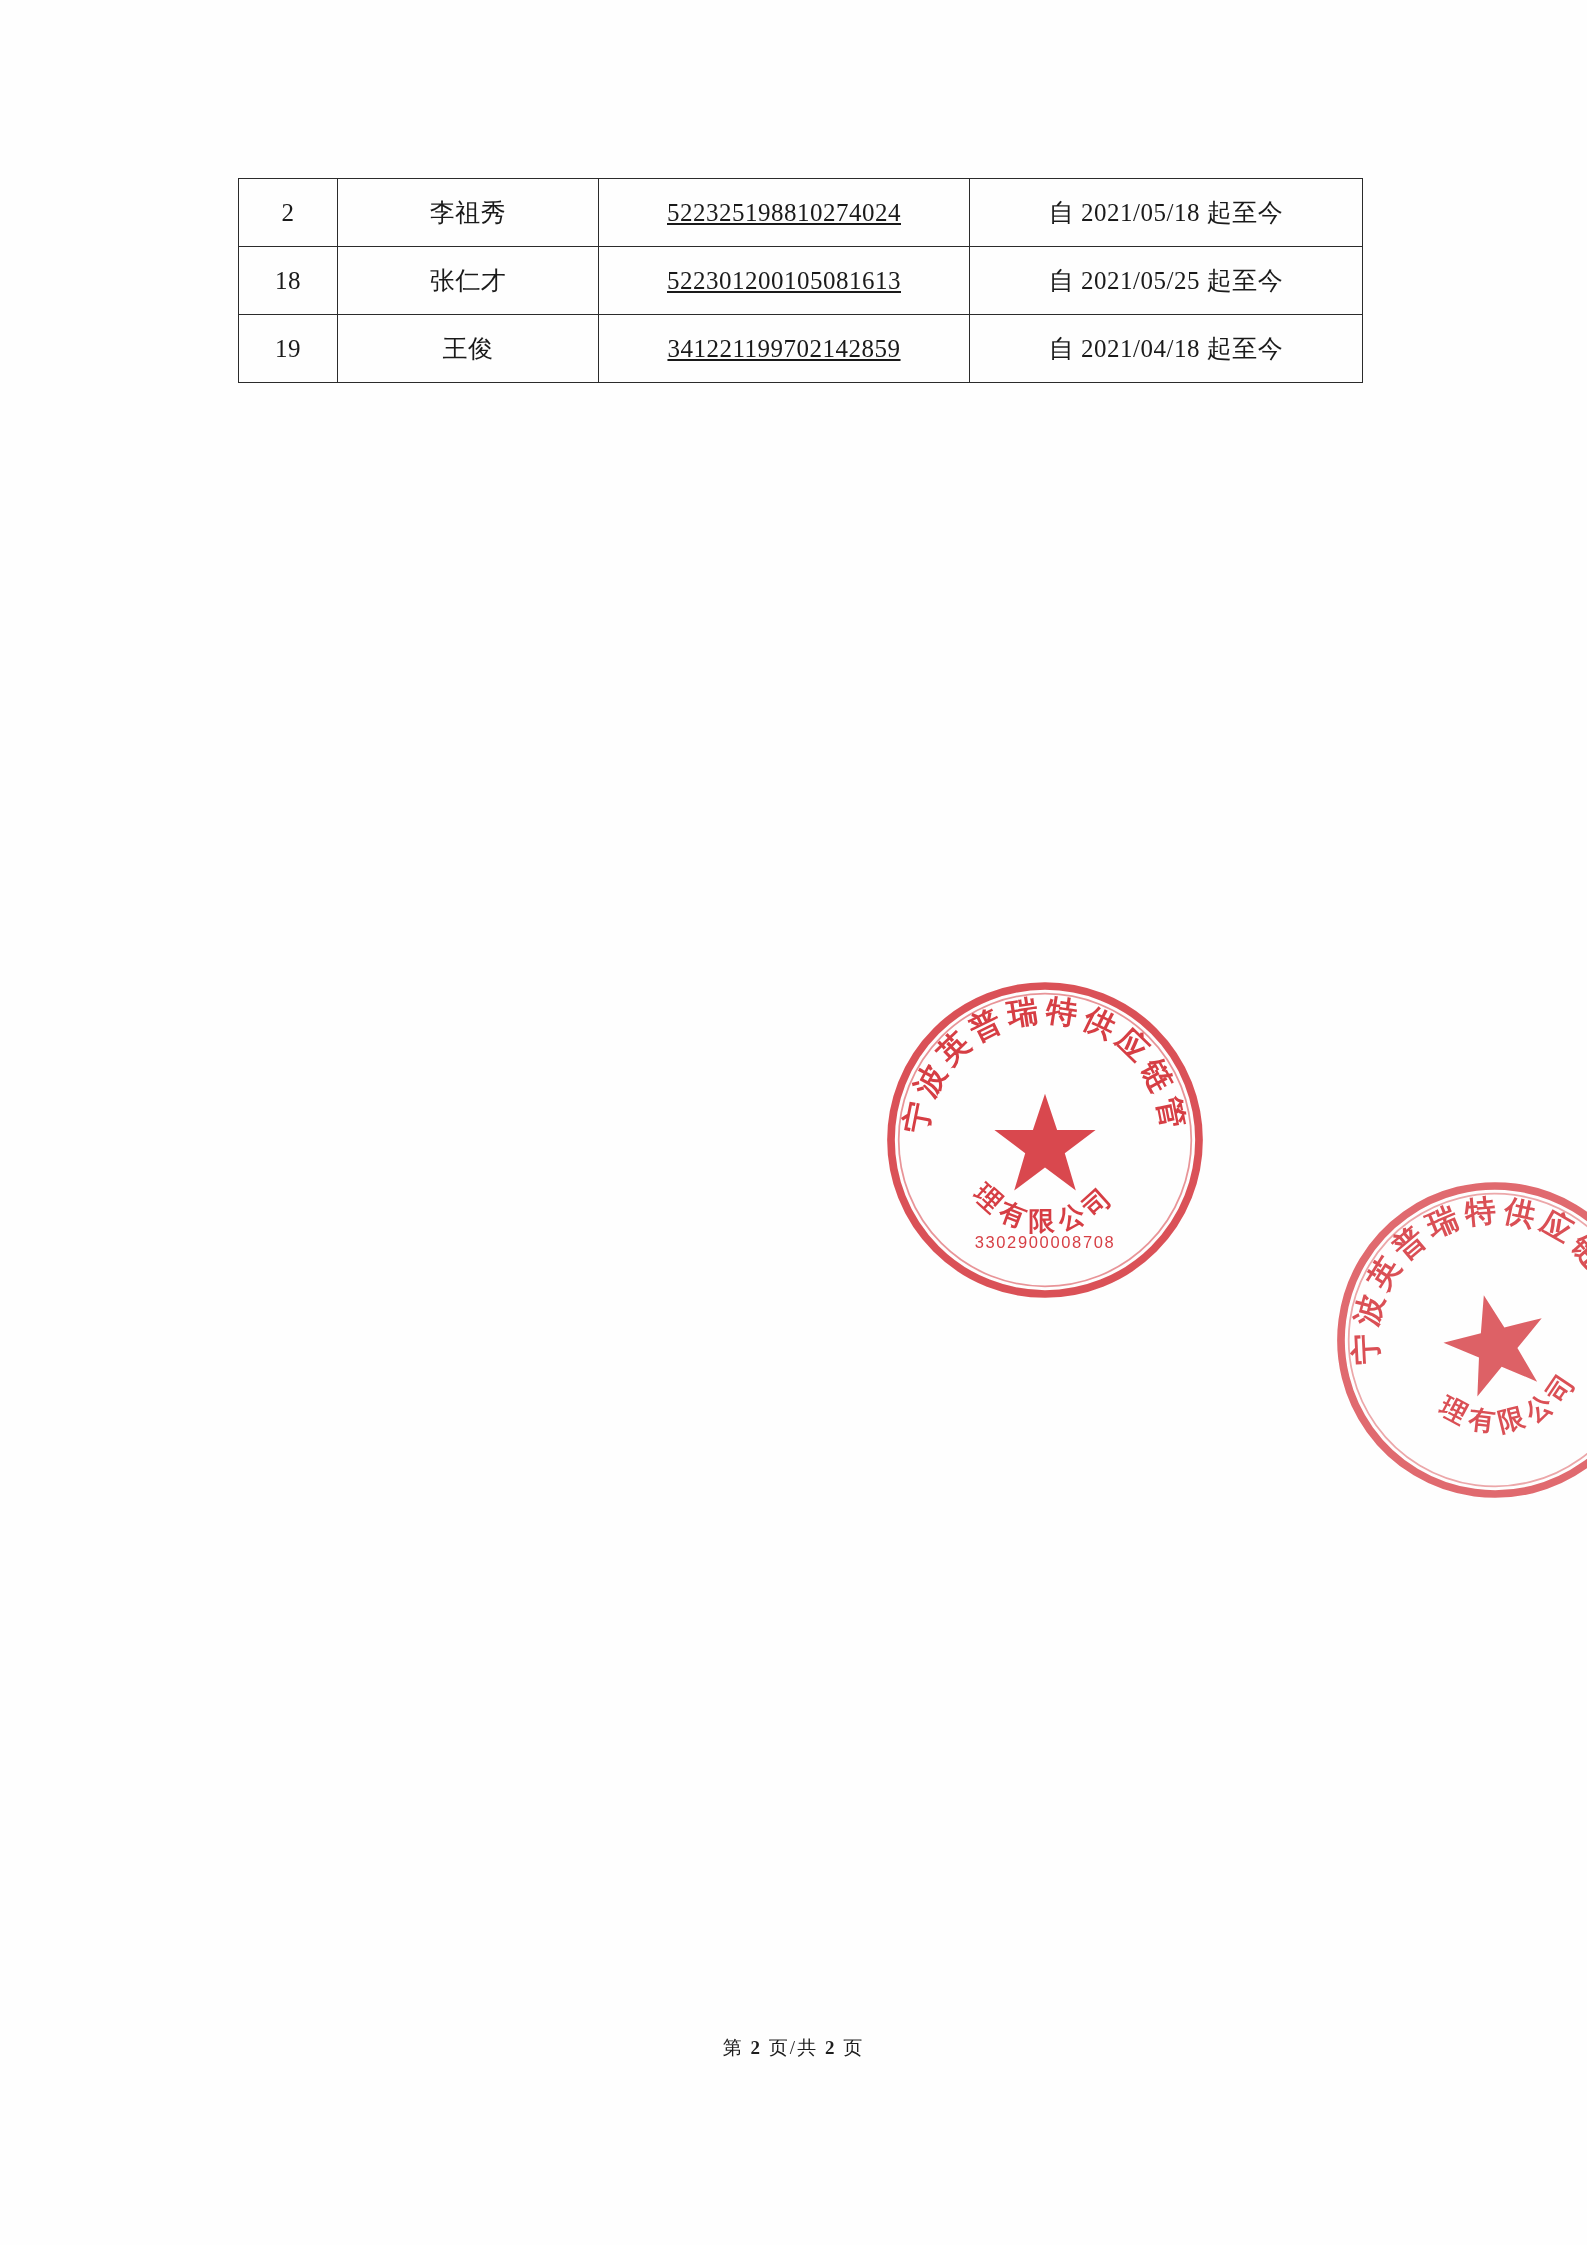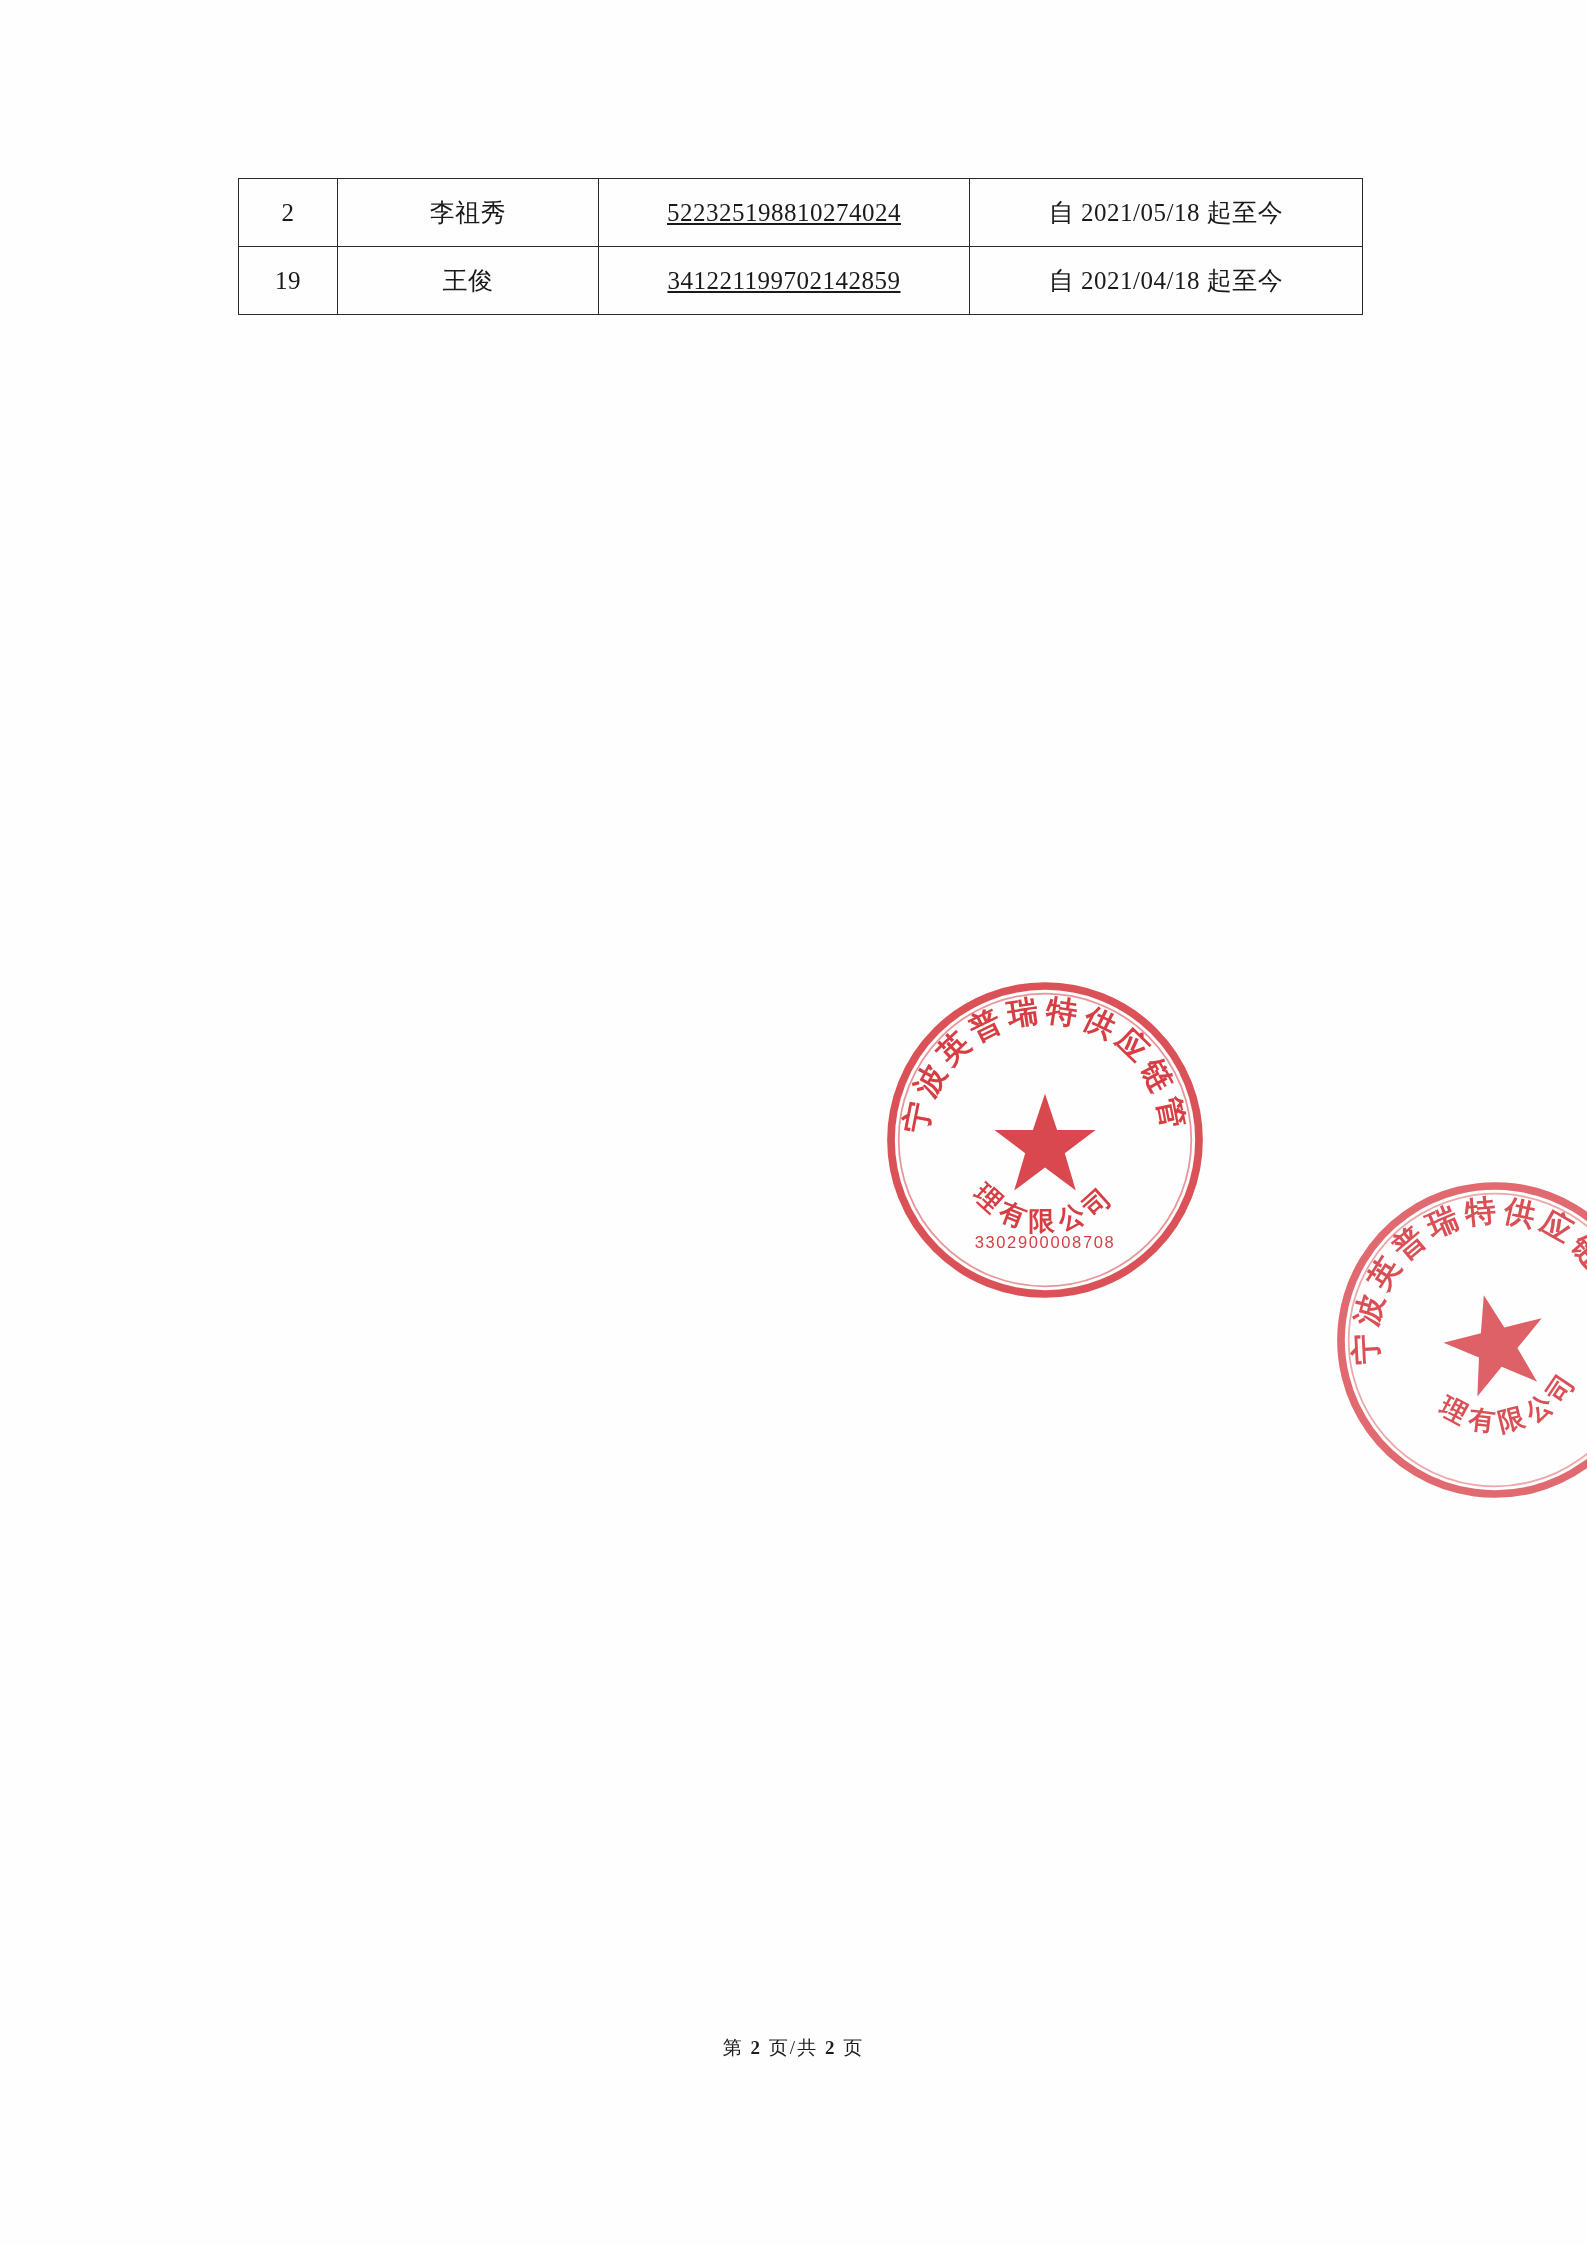--- a/index.html
+++ b/index.html
@@ -107,20 +107,26 @@
   <div class="table-wrap">
     <table class="roster">
       <tbody>
         <tr>
           <td class="c-idx">2</td>
           <td class="c-name">李祖秀</td>
           <td class="c-id">522325198810274024</td>
           <td class="c-period">自 2021/05/18 起至今</td>
         </tr>
         <tr>
+          <td class="c-idx">18</td>
+          <td class="c-name">张仁才</td>
+          <td class="c-id">522301200105081613</td>
+          <td class="c-period">自 2021/05/25 起至今</td>
+        </tr>
+        <tr>
           <td class="c-idx">19</td>
           <td class="c-name">王俊</td>
           <td class="c-id">341221199702142859</td>
           <td class="c-period">自 2021/04/18 起至今</td>
         </tr>
       </tbody>
     </table>
   </div>
 
   <div class="sign-block">

